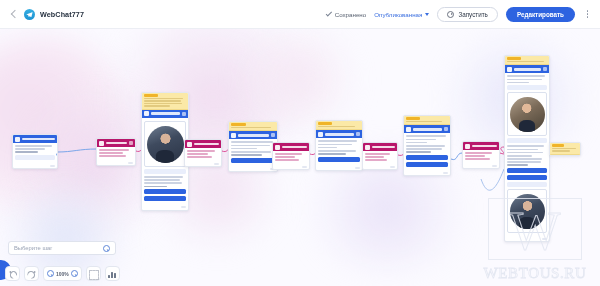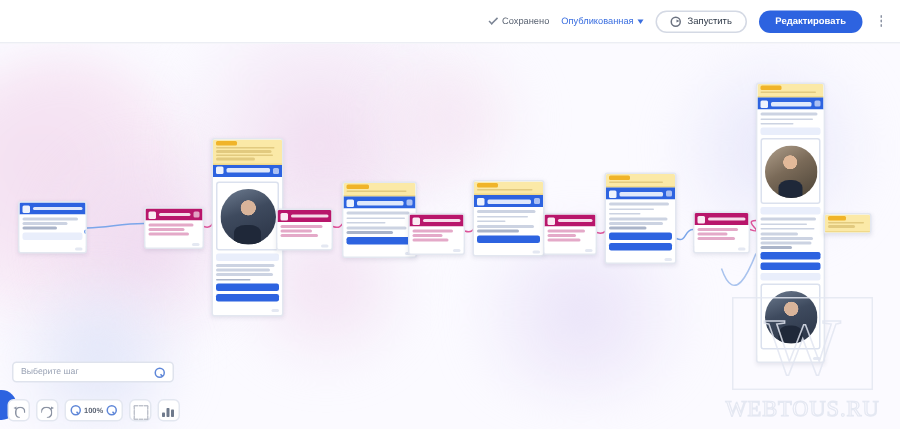--- a/index.html
+++ b/index.html
@@ -264,20 +264,29 @@
     width: 20px; height: 20px; border-radius: 50%;
     background: #2d63e0;
   }
 </style>
 </head>
 <body>
 
 <div class="app">
 
   <div class="header">
+    <div class="hdr-left">
+      <div class="back-chevron"></div>
+      <div class="tg-icon">
+        <svg viewBox="0 0 24 24">
+            <path fill="#fff" d="M21 4 2.6 11.1c-1 .4-1 1.2 0 1.5l4.6 1.4 1.8 5.4c.2.6.4.8 1 .3l2.6-2.1 4.5 3.3c.8.5 1.4.2 1.6-.8L22.4 5.4c.3-1.2-.4-1.8-1.4-1.4z"></path>
+          </svg>
+      </div>
+      <div class="app-title">WebChat777</div>
+    </div>
 
     <div class="hdr-right">
       <div class="saved-chip">
         <span class="check-ico"></span>
         <span>Сохранено</span>
       </div>
       <div class="pub-select">
         <span>Опубликованная</span>
         <span class="caret"></span>
       </div>

